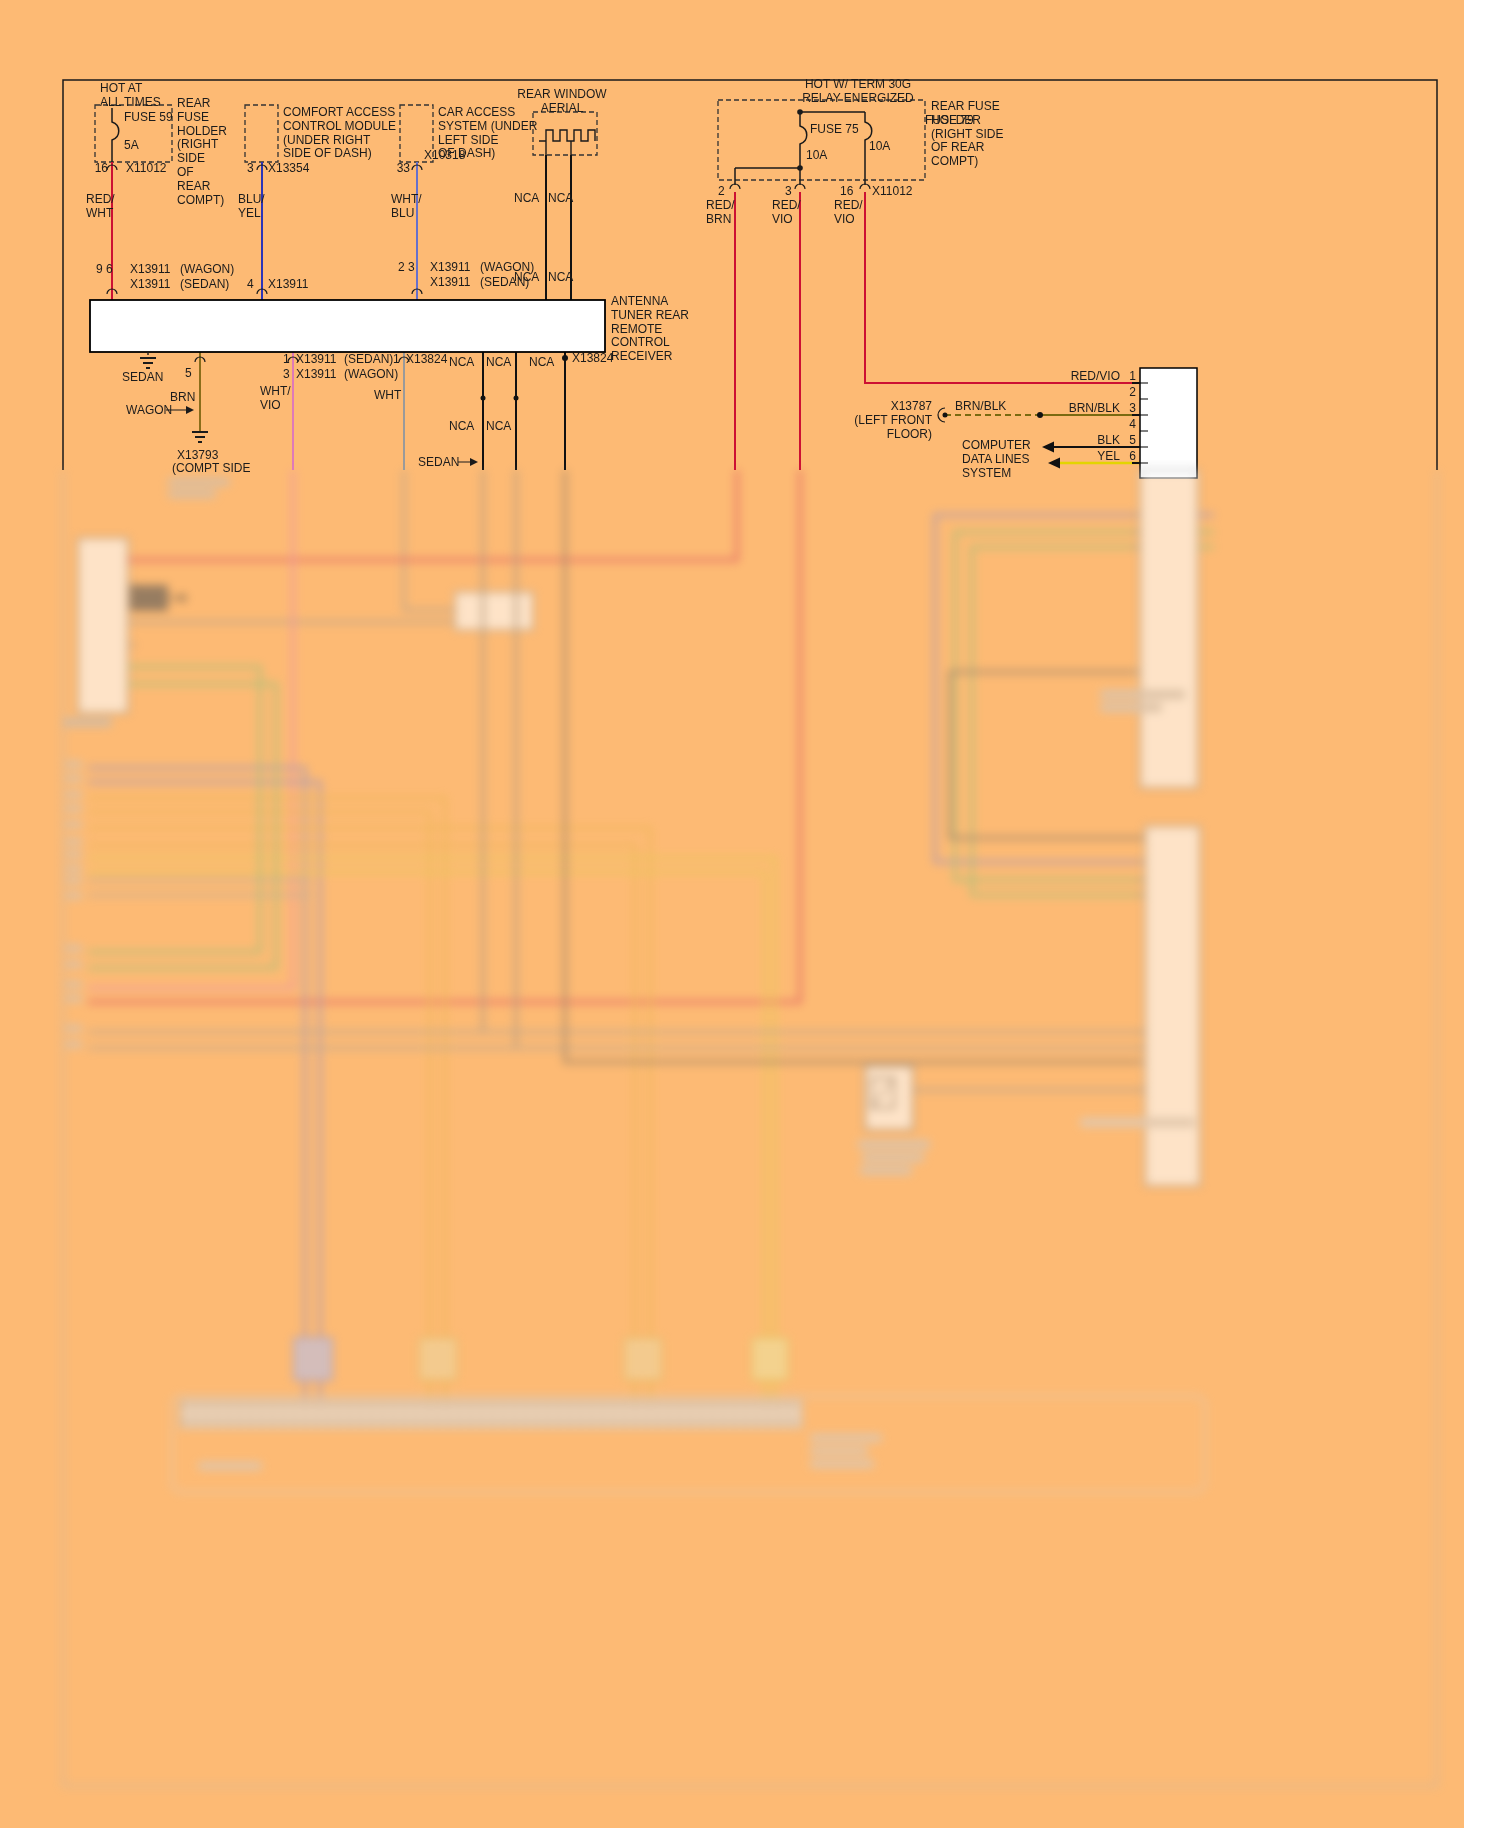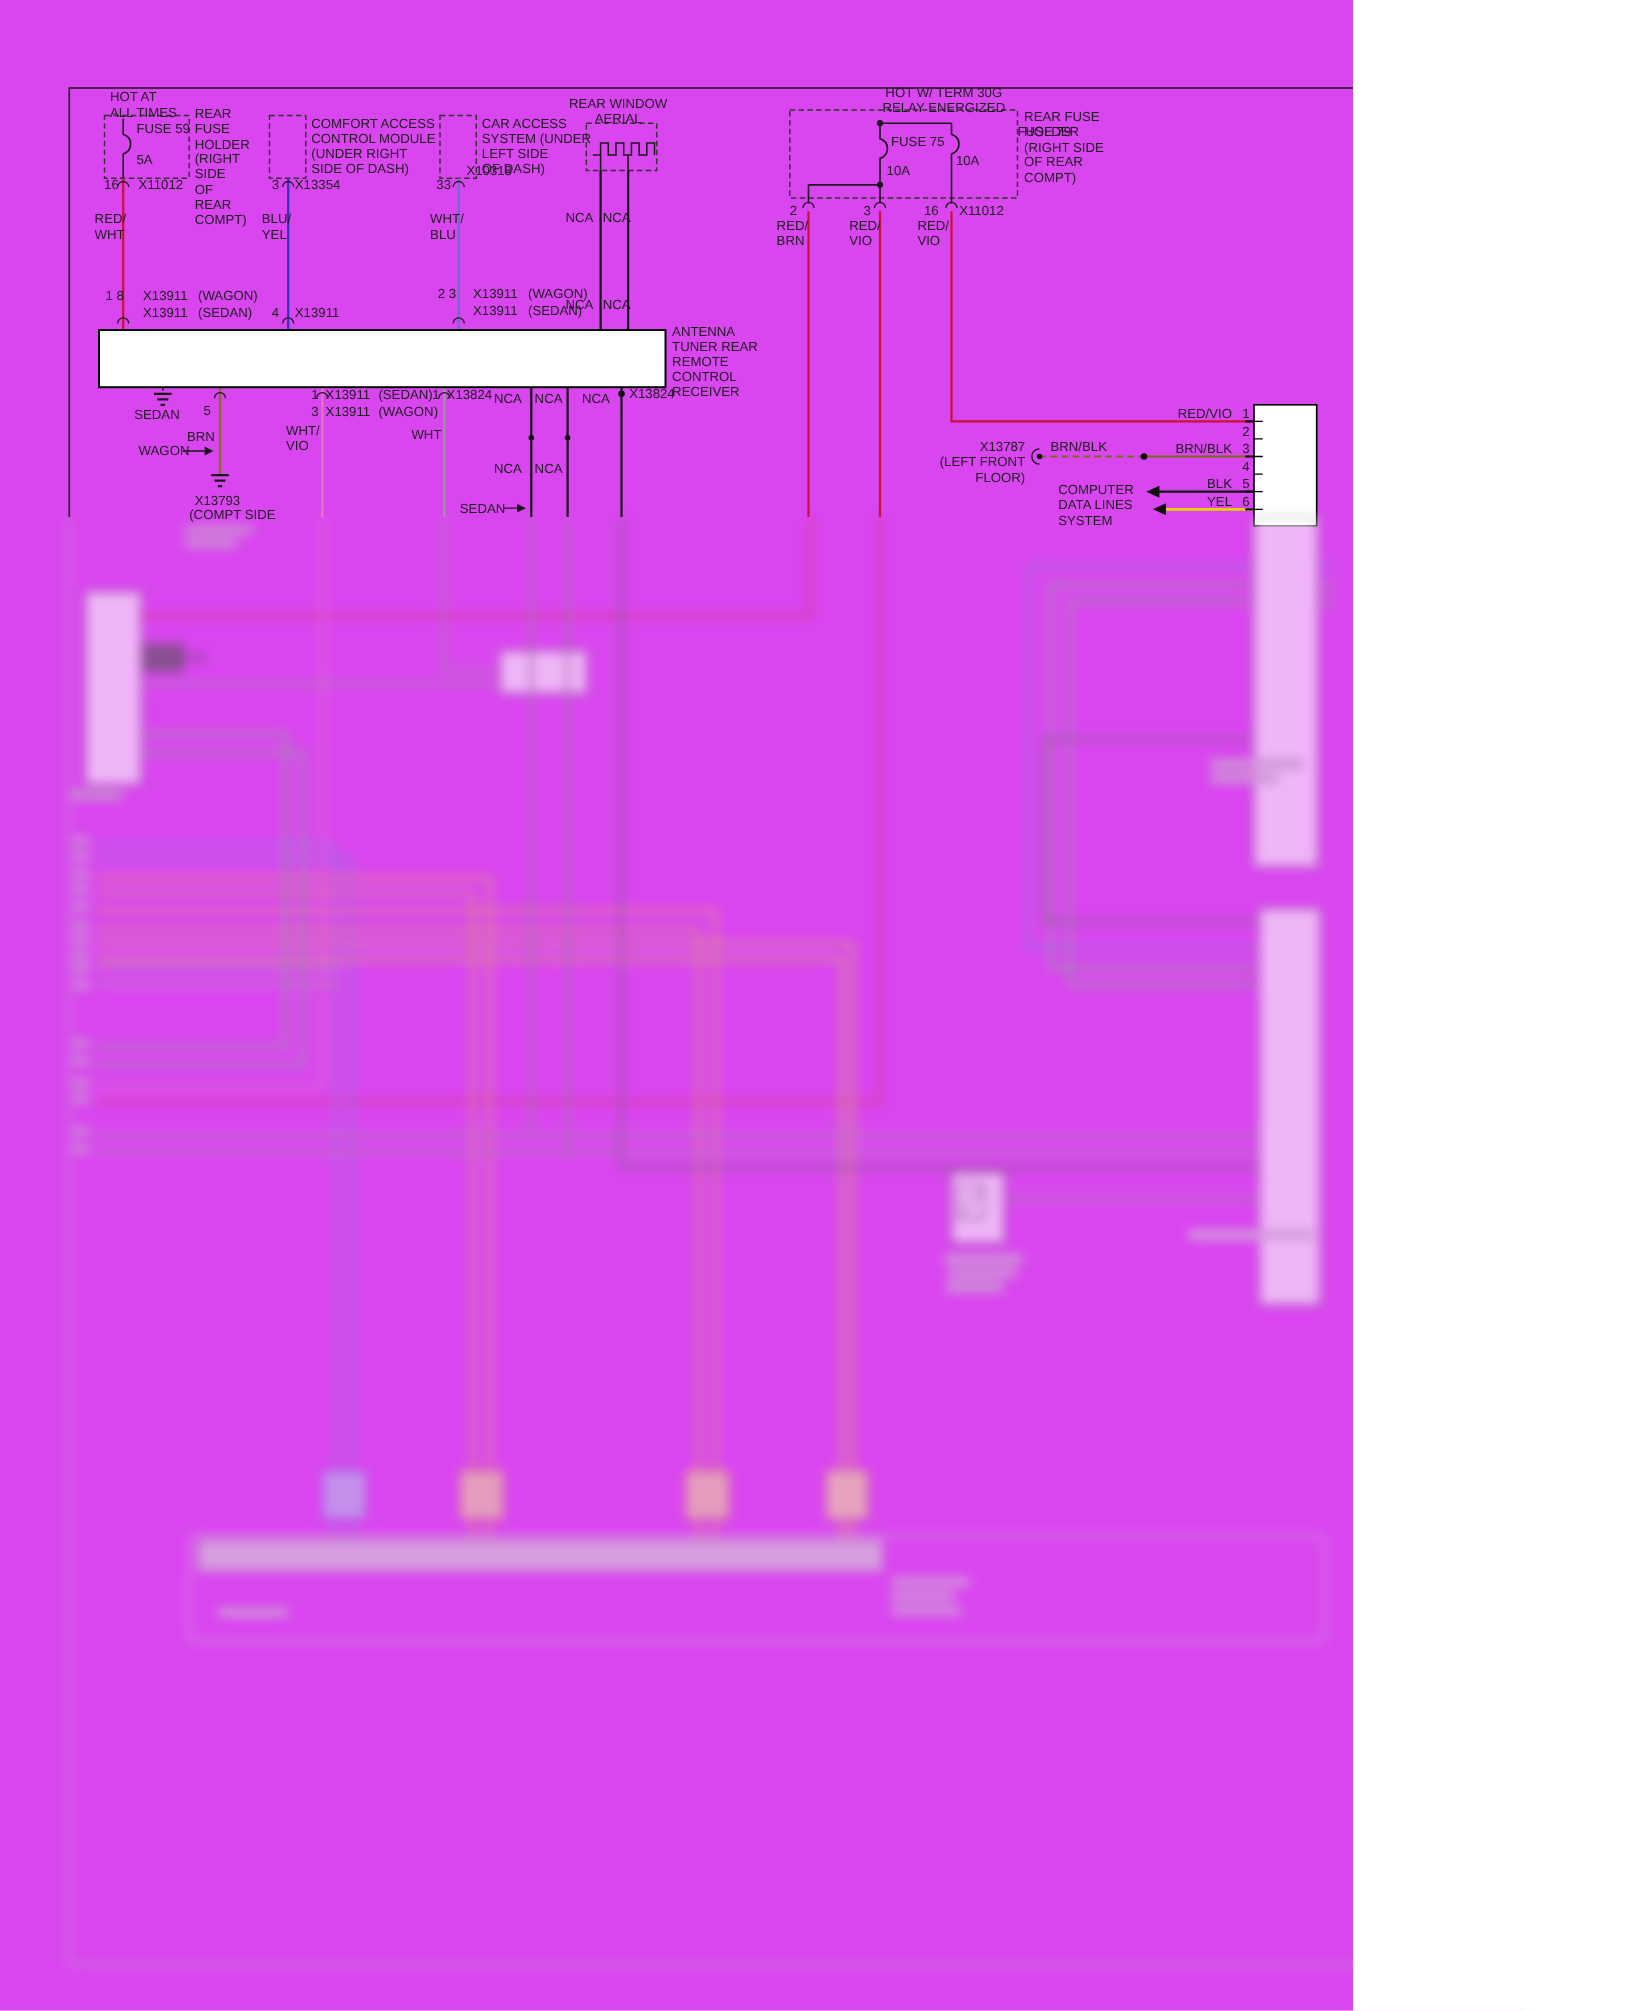--- a/index.html
+++ b/index.html
@@ -1,18 +1,18 @@
 <!DOCTYPE html>
 <html><head>
 <meta charset="utf-8">
 <style>
   *{margin:0;padding:0;box-sizing:border-box}
   html,body{background:#ffffff}
   body{width:1500px;height:1828px;font-family:"Liberation Sans","DejaVu Sans",sans-serif}
-  .canvas{position:relative;width:1230px;height:1828px;background:#d946ef;overflow:hidden}
+  .canvas{position:relative;width:1464px;height:1828px;background:#fdba74;overflow:hidden}
   svg.layer{position:absolute;left:0;top:0}
   svg.blur{filter:blur(5px);opacity:.6}
   .t{position:absolute;font-size:12px;line-height:1.15;color:#1c1c1c;white-space:pre-line}
   .c{text-align:center}
   .r{text-align:right}
 </style>
 </head>
 <body>
 
 <div class="canvas">
@@ -197,21 +197,21 @@
 HOLDER
 (RIGHT
 SIDE
 OF
 REAR
 COMPT)</div>
   <div class="t r" style="left:92px;top:162px;width:16px">16</div>
   <div class="t" style="left:126px;top:162px">X11012</div>
   <div class="t" style="left:86px;top:193px">RED/
 WHT</div>
-  <div class="t" style="left:96px;top:263px">1 8</div>
+  <div class="t" style="left:96px;top:263px">9 6</div>
   <div class="t" style="left:130px;top:263px">X13911</div>
   <div class="t" style="left:180px;top:263px">(WAGON)</div>
   <div class="t" style="left:130px;top:278px">X13911</div>
   <div class="t" style="left:180px;top:278px">(SEDAN)</div>
 
   <div class="t" style="left:283px;top:106px;width:132px">COMFORT ACCESS
 CONTROL MODULE
 (UNDER RIGHT
 SIDE OF DASH)</div>
   <div class="t" style="left:247px;top:162px">3</div>

